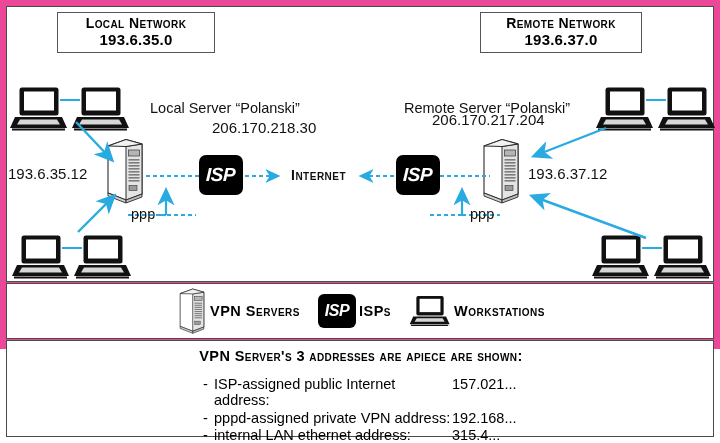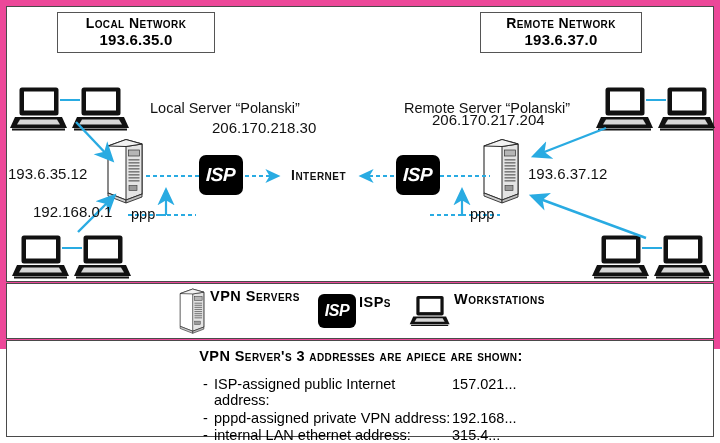--- a/index.html
+++ b/index.html
@@ -49,21 +49,21 @@
   #isp-left{left:199px;top:155px;width:44px;height:40px;}
   #isp-right{left:396px;top:155px;width:44px;height:40px;}
 
   
   .ov{position:absolute;left:0;top:0;width:720px;height:443px;
       pointer-events:none;}
 
   
   .legend-row{position:absolute;left:0;top:0;width:708px;height:54px;
               display:flex;align-items:center;justify-content:center;gap:18px;}
-  .leg-item{display:flex;gap:3px;}
+  .leg-item{display:flex;align-items:center;gap:3px;}
   .leg-text{font-weight:bold;font-size:14.5px;font-variant:small-caps;
             letter-spacing:.5px;white-space:nowrap;}
   .leg-isp{width:38px;height:34px;background:#000;border-radius:6px;
            display:flex;align-items:center;justify-content:center;}
   .leg-isp span{color:#fff;font-weight:bold;font-style:italic;font-size:16px;
                 letter-spacing:-.5px;}
 
   
   .notes-inner{position:absolute;left:0;top:7px;width:708px;}
   .notes-head{text-align:center;font-weight:bold;font-size:14.5px;
@@ -166,21 +166,20 @@
   </div>
   <div class="isp" id="isp-right">
     <span>ISP</span>
   </div>
 
   <div class="lbl" id="internet-label">Internet</div>
 
   <div class="lbl" id="srv-local-name">Local Server “Polanski”</div>
   <div class="lbl ip" id="srv-local-ip">206.170.218.30</div>
   <div class="lbl ip" id="ip-local-lan">193.6.35.12</div>
-  <div class="lbl ip" id="ip-local-vpn">192.168.0.1</div>
   <div class="lbl" id="ppp-left">ppp</div>
 
   <div class="lbl" id="srv-remote-name">Remote Server “Polanski”</div>
   <div class="lbl ip" id="srv-remote-ip">206.170.217.204</div>
   <div class="lbl ip" id="ip-remote-lan">193.6.37.12</div>
   <div class="lbl" id="ppp-right">ppp</div>
 
   <div class="panel" id="panel-legend">
     <div class="legend-row">
 

